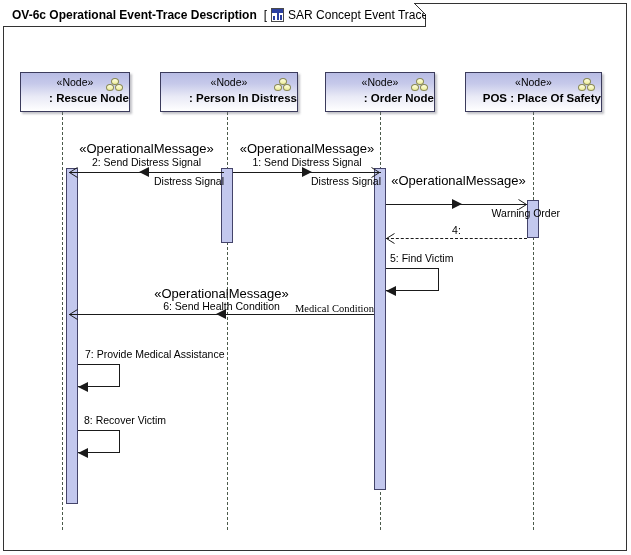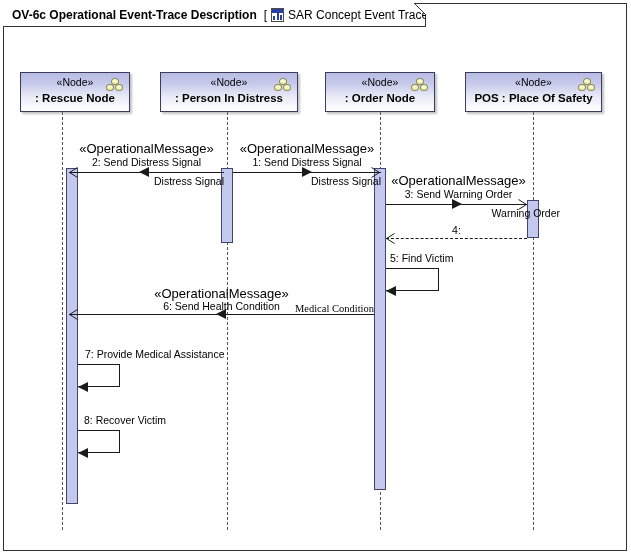--- a/index.html
+++ b/index.html
@@ -124,21 +124,21 @@
     text-align: center;
     font-size: 10.5px;
     color: #000000;
     line-height: 12px;
   }
   .lifeline-head .lname {
     position: absolute;
     left: 0;
     right: 0;
     top: 18px;
-    text-align: center;
+    text-align: right;
     font-size: 11.5px;
     font-weight: bold;
     color: #000000;
     line-height: 14px;
     white-space: nowrap;
   }
   
   .node-icon {
     position: absolute;
     right: 6px;
@@ -347,21 +347,20 @@
   <div class="msg-line" style="left:69px; top:172px; width:155px;"></div>
   <div class="tri left" style="left:139px; top:167px;"></div>
   <div class="open-head" style="left:69px; top:167px;">
     <svg width="9" height="11" viewBox="0 0 9 11">
         <polyline points="8.5,0.5 0.5,5.5 8.5,10.5" fill="none" stroke="#1a1a1a" stroke-width="1"></polyline>
       </svg>
   </div>
   <div class="msg-signal" style="left:69px; top:175px; width:155px;">Distress Signal</div>
 
   <div class="msg-stereo" style="left:386px; top:175px; width:145px;">«OperationalMessage»</div>
-  <div class="msg-label" style="left:386px; top:188px; width:145px;">3: Send Warning Order</div>
   <div class="msg-line" style="left:386px; top:204px; width:141px;"></div>
   <div class="tri right" style="left:452px; top:199px;"></div>
   <div class="open-head" style="left:518px; top:199px;">
     <svg width="9" height="11" viewBox="0 0 9 11">
         <polyline points="0.5,0.5 8.5,5.5 0.5,10.5" fill="none" stroke="#1a1a1a" stroke-width="1"></polyline>
       </svg>
   </div>
   <div class="msg-signal" style="left:386px; top:207px; width:145px;margin-left:29px;">Warning Order</div>
 
   <div class="msg-label" style="left:386px; top:224px; width:141px;">4:</div>

